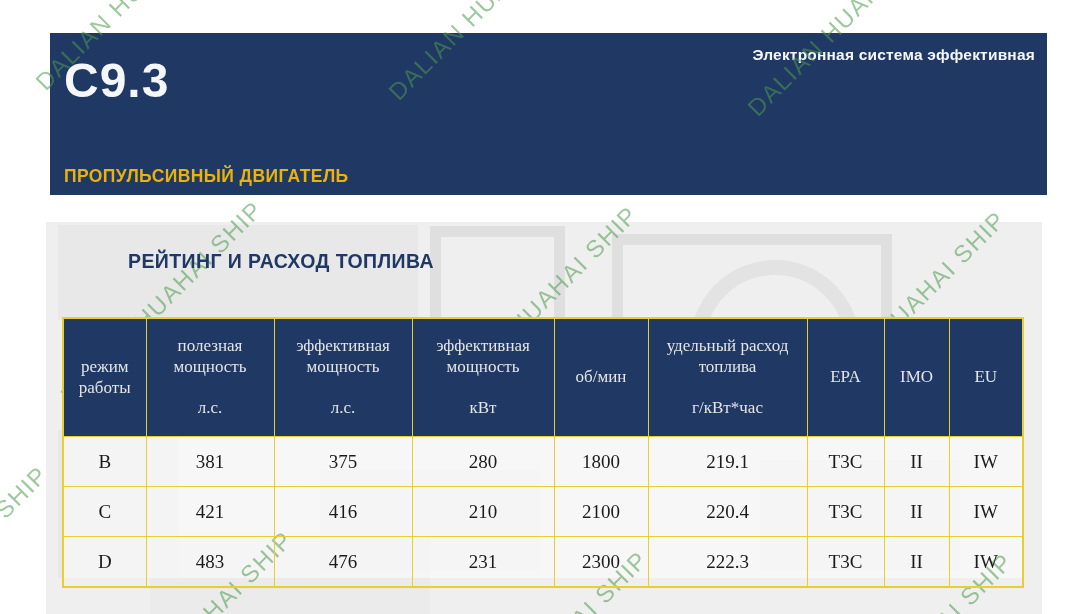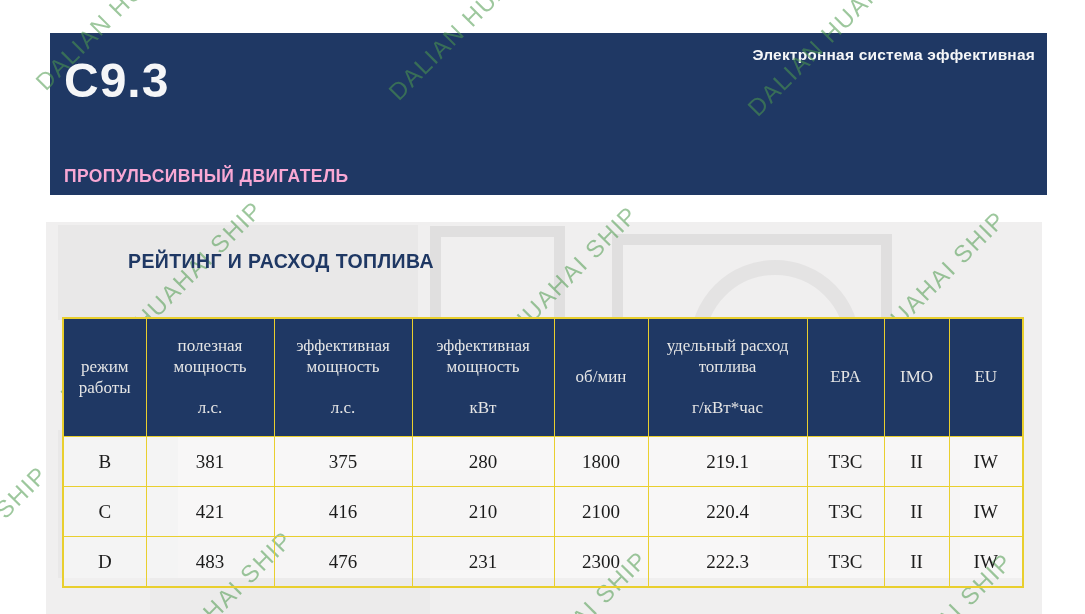--- a/index.html
+++ b/index.html
@@ -30,21 +30,21 @@
     color:#f5f6f8;font-size:15.5px;font-weight:bold;
     letter-spacing:.2px;
   }
   .hdr-model{
     position:absolute;left:14px;top:22px;
     color:#f5f6f8;font-size:48px;font-weight:bold;
     letter-spacing:1px;line-height:1.1;
   }
   .hdr-subtitle{
     position:absolute;left:14px;bottom:8px;
-    color:#f9a8d4;font-size:17.5px;font-weight:bold;
+    color:#eab308;font-size:17.5px;font-weight:bold;
     letter-spacing:.4px;
   }
 
   
   .panel{
     position:absolute;left:46px;top:222px;width:996px;height:392px;
     background:var(--panel);
     z-index:1;
   }
   

